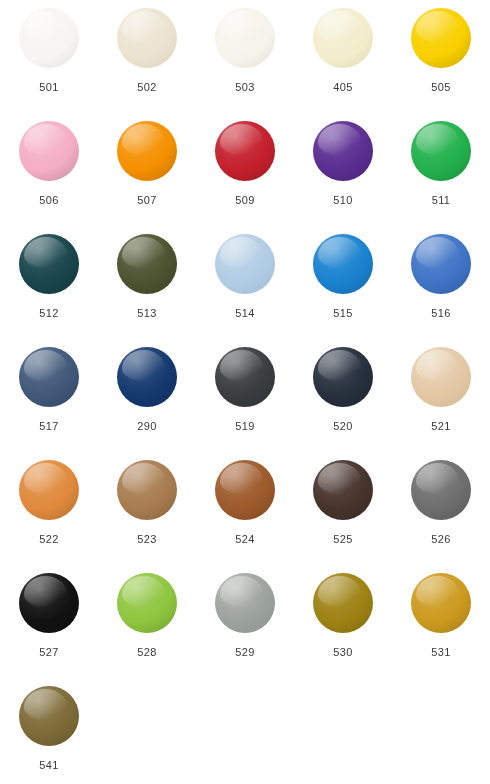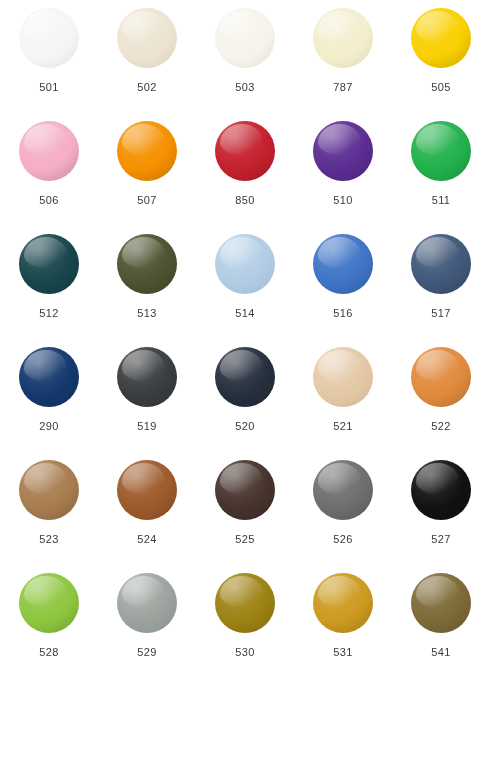--- a/index.html
+++ b/index.html
@@ -84,57 +84,61 @@
     <div class="swatch-cell">
       <div class="swatch-disc pale" style="background: rgb(236, 227, 207);"></div>
       <div class="swatch-label">502</div>
     </div>
     <div class="swatch-cell">
       <div class="swatch-disc pale" style="background: rgb(246, 243, 234);"></div>
       <div class="swatch-label">503</div>
     </div>
     <div class="swatch-cell">
       <div class="swatch-disc pale" style="background: rgb(243, 237, 203);"></div>
-      <div class="swatch-label">787</div>
+      <div class="swatch-label">405</div>
     </div>
     <div class="swatch-cell">
       <div class="swatch-disc" style="background: rgb(249, 208, 0);"></div>
       <div class="swatch-label">505</div>
     </div>
     <div class="swatch-cell">
       <div class="swatch-disc" style="background: rgb(245, 174, 198);"></div>
       <div class="swatch-label">506</div>
     </div>
     <div class="swatch-cell">
       <div class="swatch-disc" style="background: rgb(245, 144, 0);"></div>
       <div class="swatch-label">507</div>
     </div>
     <div class="swatch-cell">
       <div class="swatch-disc" style="background: rgb(196, 32, 44);"></div>
-      <div class="swatch-label">850</div>
+      <div class="swatch-label">509</div>
     </div>
     <div class="swatch-cell">
       <div class="swatch-disc" style="background: rgb(91, 45, 146);"></div>
       <div class="swatch-label">510</div>
     </div>
     <div class="swatch-cell">
       <div class="swatch-disc" style="background: rgb(34, 177, 76);"></div>
       <div class="swatch-label">511</div>
     </div>
     <div class="swatch-cell">
       <div class="swatch-disc" style="background: rgb(24, 69, 76);"></div>
       <div class="swatch-label">512</div>
     </div>
     <div class="swatch-cell">
       <div class="swatch-disc" style="background: rgb(77, 82, 48);"></div>
       <div class="swatch-label">513</div>
     </div>
     <div class="swatch-cell">
       <div class="swatch-disc pale" style="background: rgb(175, 203, 227);"></div>
       <div class="swatch-label">514</div>
+    </div>
+    <div class="swatch-cell">
+      <div class="swatch-disc" style="background: rgb(26, 130, 207);"></div>
+      <div class="swatch-label">515</div>
     </div>
     <div class="swatch-cell">
       <div class="swatch-disc" style="background: rgb(63, 116, 198);"></div>
       <div class="swatch-label">516</div>
     </div>
     <div class="swatch-cell">
       <div class="swatch-disc" style="background: rgb(65, 88, 122);"></div>
       <div class="swatch-label">517</div>
     </div>
     <div class="swatch-cell">

